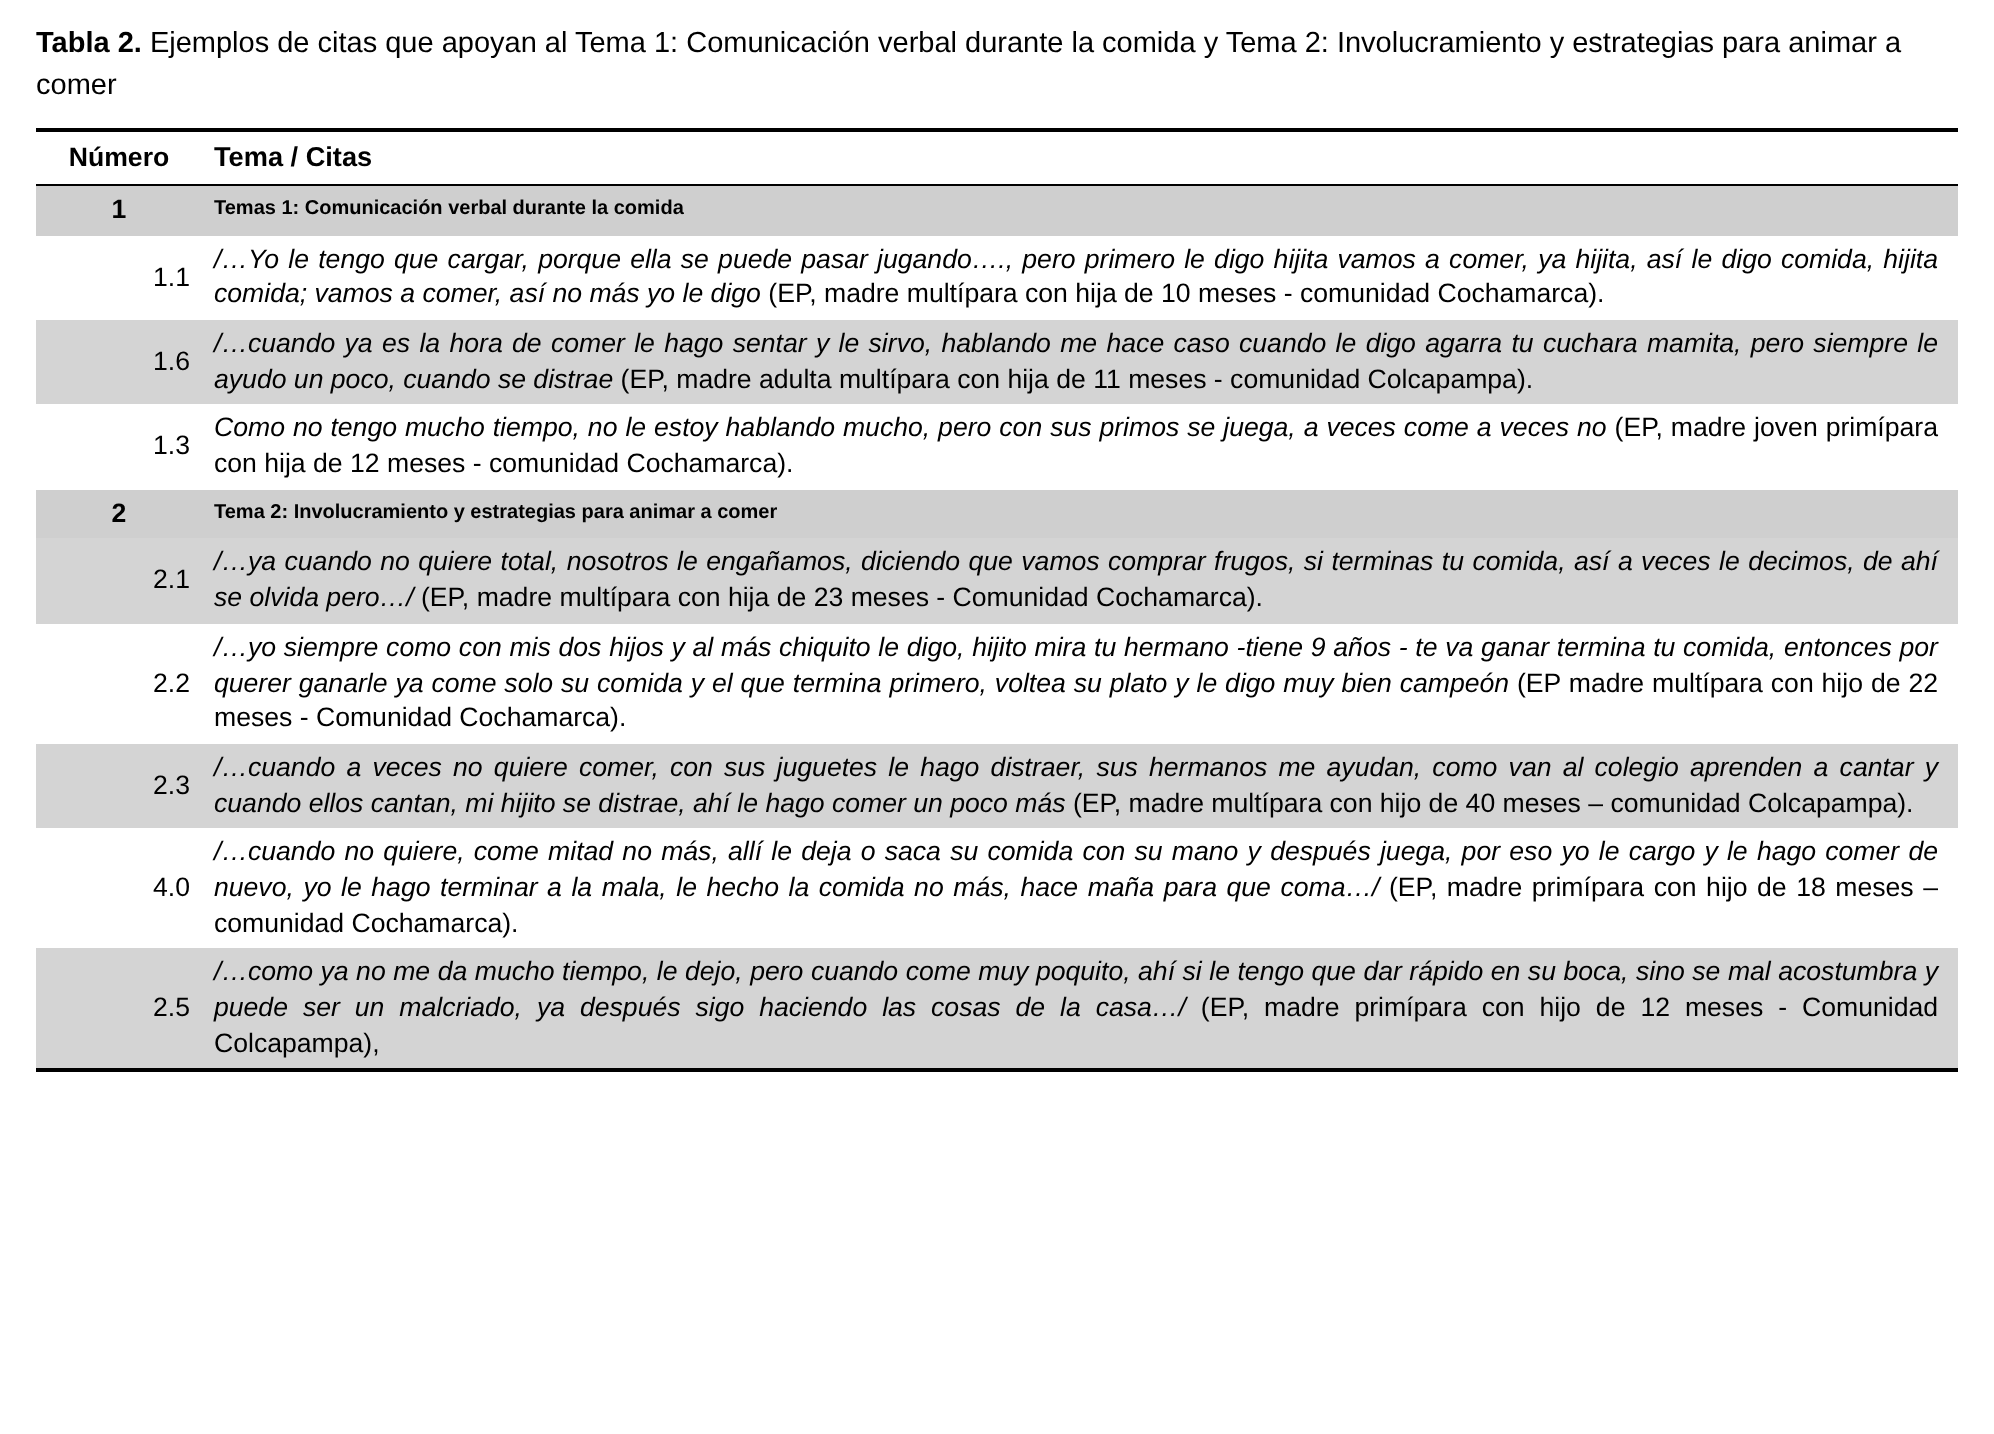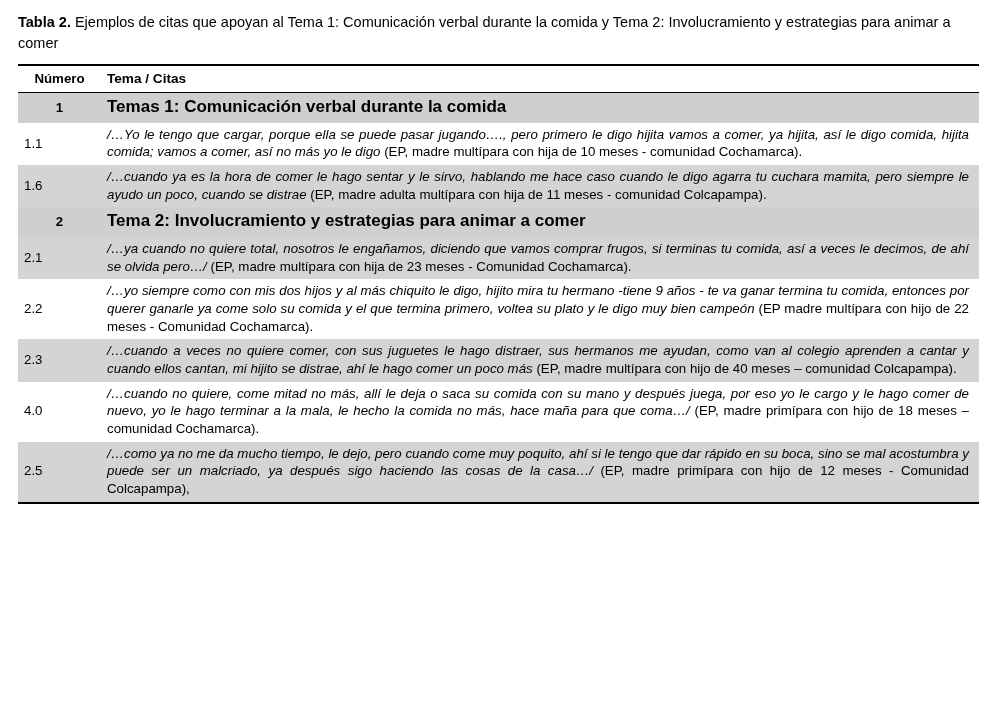--- a/index.html
+++ b/index.html
@@ -52,33 +52,33 @@
     font-size: 13.6px;
     padding-top: 4px;
     padding-bottom: 4px;
   }
   .hdr td.num {
     text-align: center;
   }
   .theme-row td {
     font-weight: bold;
     background: #cfcfcf;
-    font-size: 17px;
+    font-size: 10px;
   }
   .theme-row td.num {
     text-align: center;
   }
   .shade td {
     background: #d4d4d4;
   }
   .plain td {
     background: #ffffff;
   }
   td.num {
-    text-align: left;
+    text-align: right;
     font-size: 13.3px;
   }
   td.quote {
     font-style: italic;
     text-align: justify;
     padding-right: 10px;
   }
   td.quote .roman {
     font-style: normal;
   }
@@ -118,20 +118,24 @@
       <tr class="plain">
         <td class="num">1.1</td>
         <td class="quote"><span>/…Yo le tengo que cargar, porque ella se puede pasar jugando…., pero primero le digo hijita vamos a comer, ya hijita, así le digo comida, hijita comida; vamos a comer, así no más yo le digo </span><span class="roman">(EP, madre multípara con hija de 10 meses - comunidad Cochamarca).</span></td>
       </tr>
 
       <tr class="shade">
         <td class="num">1.6</td>
         <td class="quote"><span>/…cuando ya es la hora de comer le hago sentar y le sirvo, hablando me hace caso cuando le digo agarra tu cuchara mamita, pero siempre le ayudo un poco, cuando se distrae </span><span class="roman">(EP, madre adulta multípara con hija de 11 meses - comunidad Colcapampa).</span></td>
       </tr>
 
+      <tr class="plain">
+        <td class="num">1.3</td>
+        <td class="quote"><span>Como no tengo mucho tiempo, no le estoy hablando mucho, pero con sus primos se juega, a veces come a veces no </span><span class="roman">(EP, madre joven primípara con hija de 12 meses - comunidad Cochamarca).</span></td>
+      </tr>
 
 
       <tr class="theme-row">
         <td class="num">2</td>
         <td>Tema 2: Involucramiento y estrategias para animar a comer</td>
       </tr>
 
       <tr class="shade">
         <td class="num">2.1</td>
         <td class="quote"><span>/…ya cuando no quiere total, nosotros le engañamos, diciendo que vamos comprar frugos, si terminas tu comida, así a veces le decimos, de ahí se olvida pero…/ </span><span class="roman">(EP, madre multípara con hija de 23 meses - Comunidad Cochamarca).</span></td>

